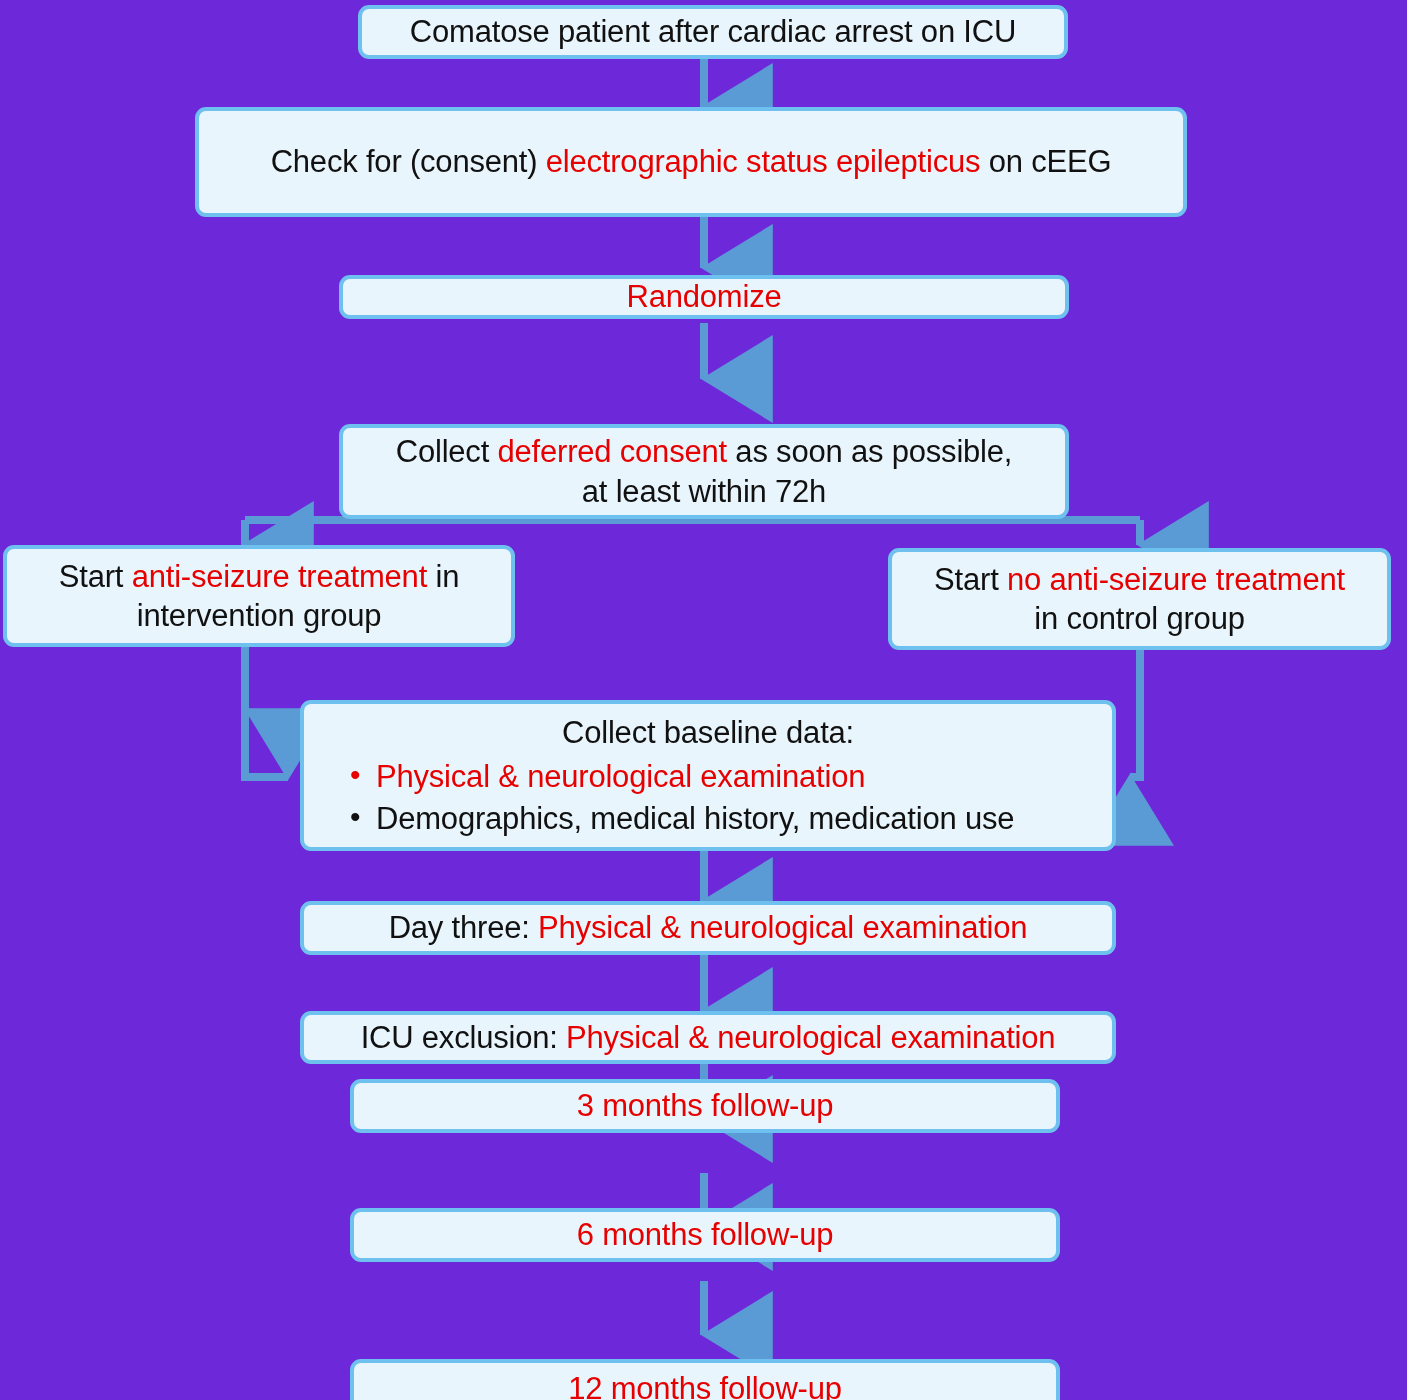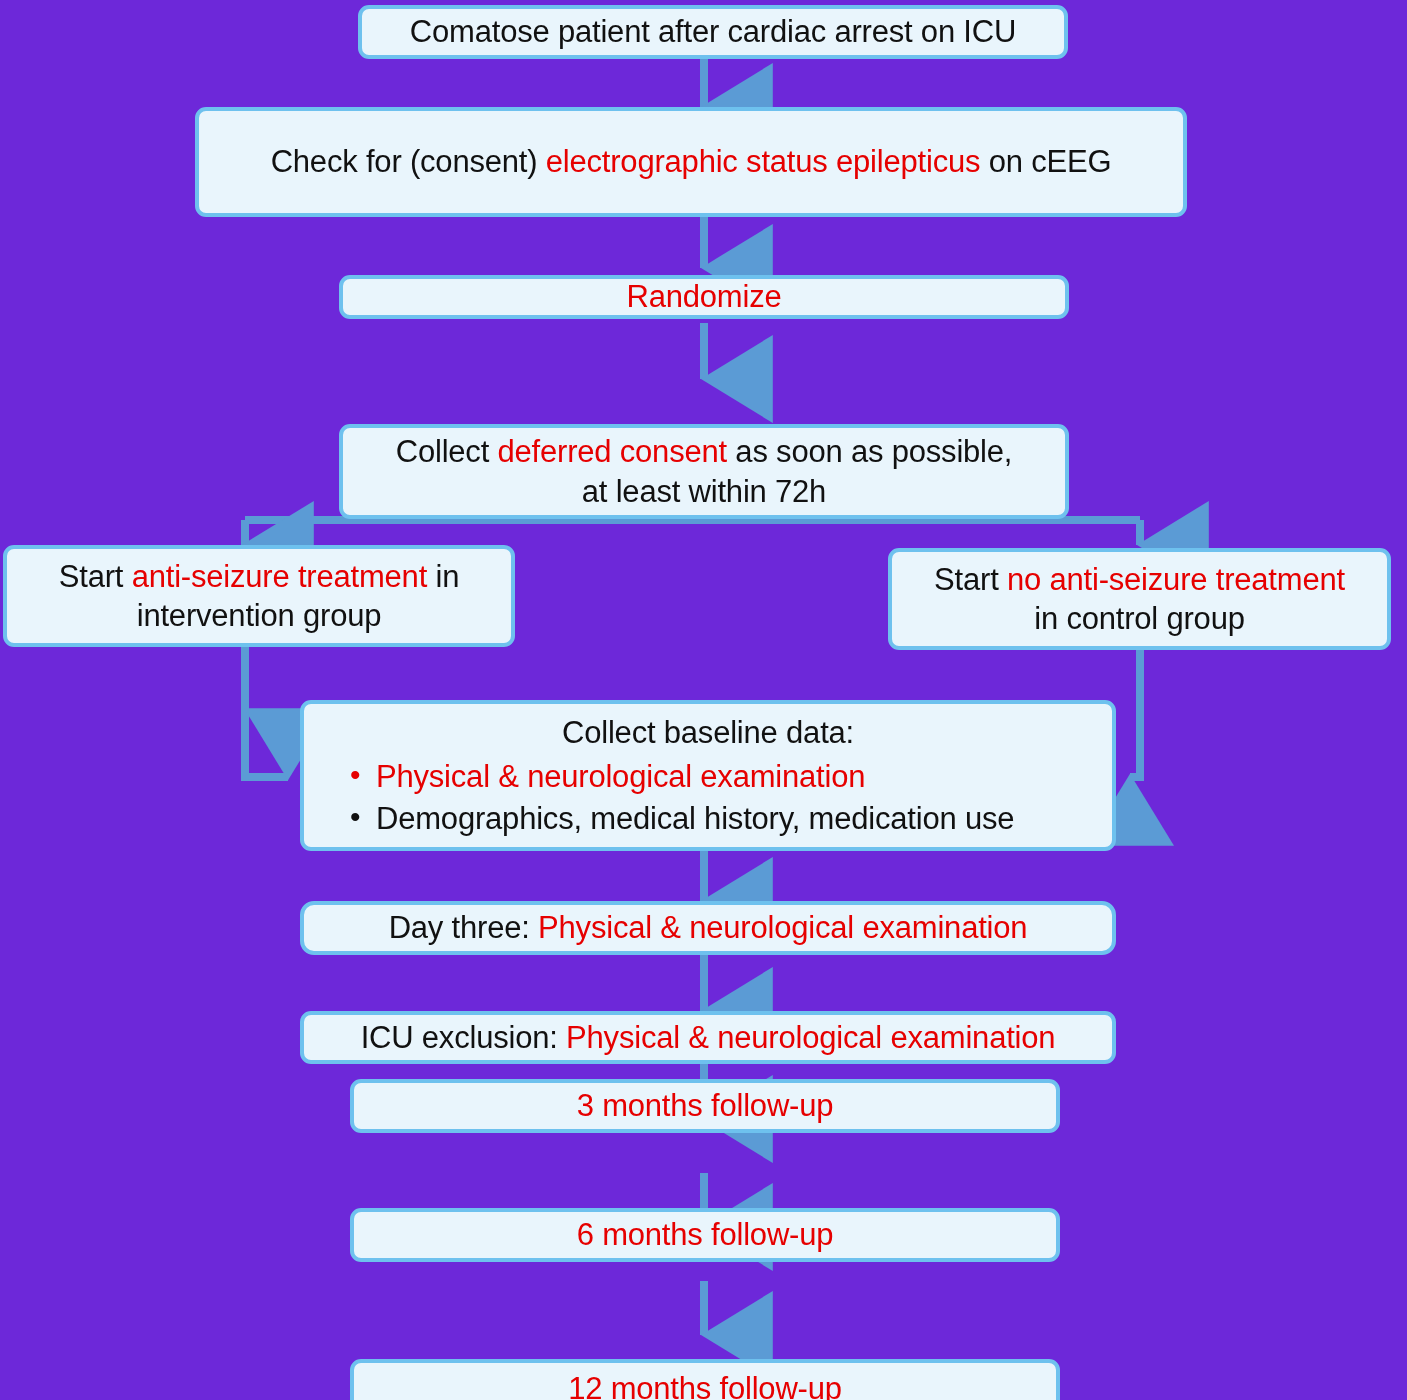--- a/index.html
+++ b/index.html
@@ -173,21 +173,21 @@
   </div>
 
   <div class="node listbox" style="left:300px; top:700px; width:816px; height:151px;">
     <span class="ln head">Collect baseline data:</span>
     <ul>
       <li class="red">Physical &amp; neurological examination</li>
       <li class="black">Demographics, medical history, medication use</li>
     </ul>
   </div>
 
-  <div class="node" style="left:300px; top:901px; width:816px; height:54px;border-radius:14px;">
+  <div class="node" style="left:300px; top:901px; width:816px; height:54px;">
     <span class="ln">
       <span class="bk">Day three: </span><span class="rd">Physical &amp; neurological examination</span>
     </span>
   </div>
 
   <div class="node" style="left:300px; top:1011px; width:816px; height:53px;">
     <span class="ln">
       <span class="bk">ICU exclusion: </span><span class="rd">Physical &amp; neurological examination</span>
     </span>
   </div>

